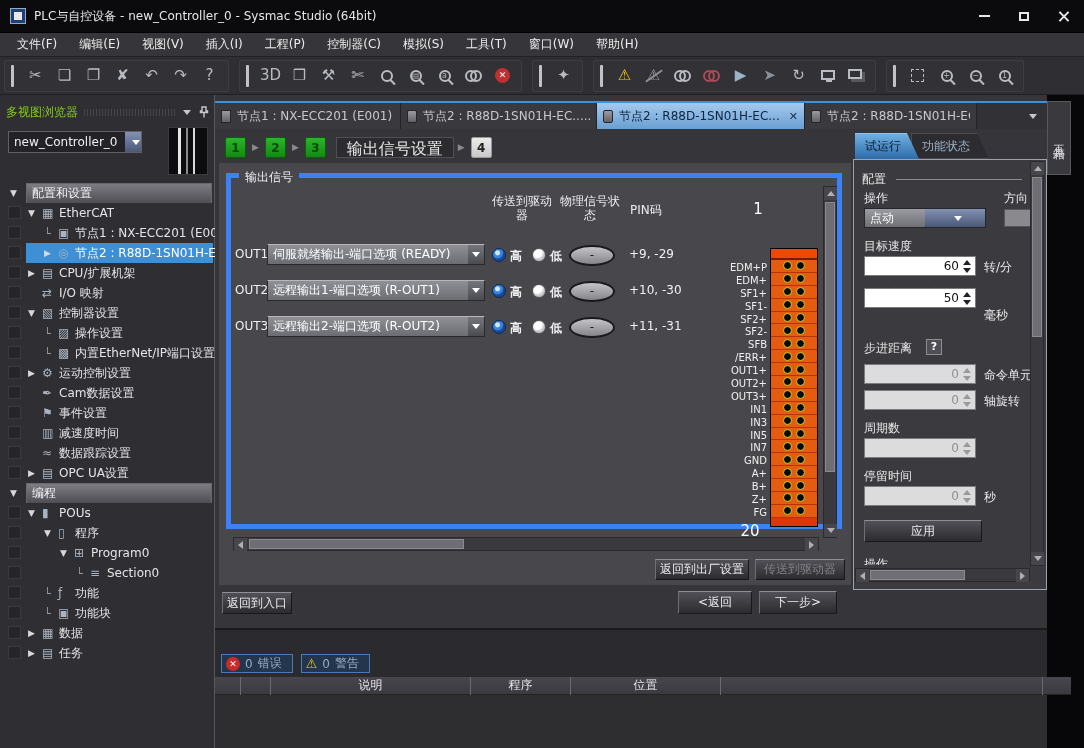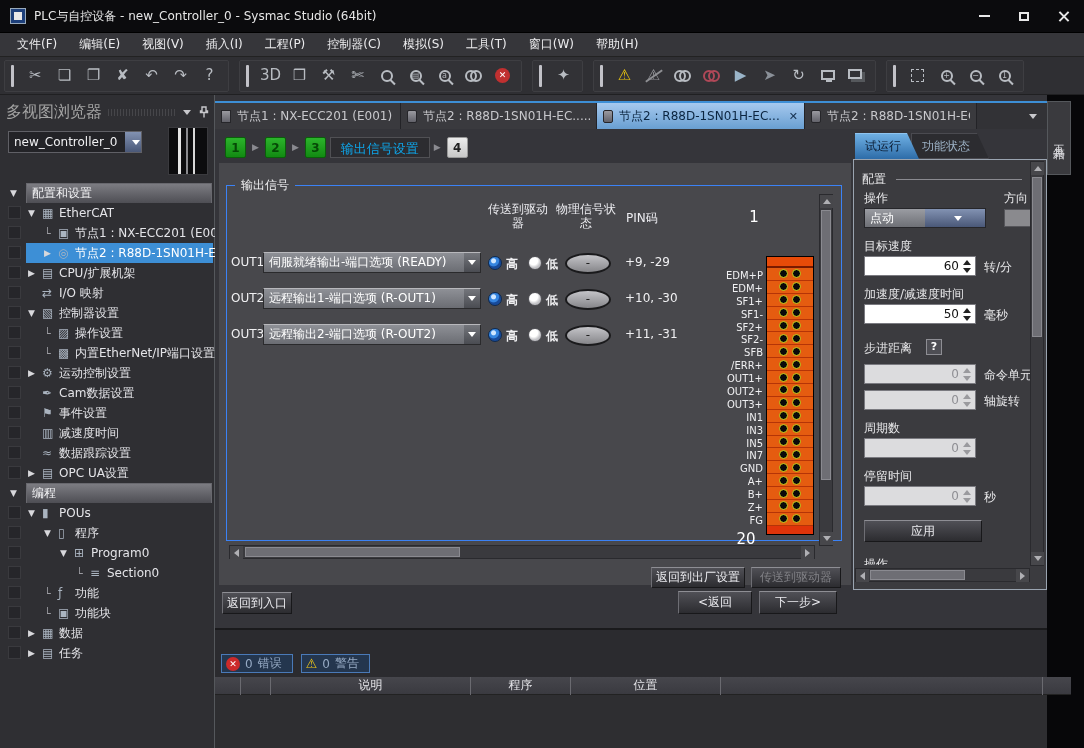--- a/index.html
+++ b/index.html
@@ -39,21 +39,21 @@
 .i-errc::after{content:"✕"}
 .i-mon{width:14px;height:10px;border:2px solid currentColor;color:#b8bcc2;position:relative;margin-top:-2px}
 .i-mon::after{content:"";position:absolute;left:3px;bottom:-4px;width:6px;height:2px;background:currentColor}
 .i-mon2{width:14px;height:10px;border:2px solid currentColor;color:#b8bcc2;box-shadow:3px 3px 0 0 #55585c;margin:-3px 3px 0 0}
 .i-dashbox{width:13px;height:13px;border:1px dashed #b8bcc2}
 .strike::after{content:"";position:absolute;left:5px;top:13px;width:20px;height:2px;background:#8f9094;transform:rotate(-35deg)}
 
 
 #sidebar{position:absolute;left:0;top:95px;width:215px;height:653px;background:#2f2f33;border-right:1px solid #55585c}
 #sbheader{position:absolute;left:0;top:7px;width:215px;height:20px;display:flex;align-items:center;padding:0 6px}
-#sbtitle{color:#a3a3a3;font-size:16px;white-space:nowrap}
+#sbtitle{color:#84cc16;font-size:12px;white-space:nowrap}
 .texture{flex:1;height:7px;margin:0 6px;background:repeating-linear-gradient(90deg,#46464a 0 1px,transparent 1px 3px)}
 .chev{width:0;height:0;border-left:4px solid transparent;border-right:4px solid transparent;border-top:5px solid #c8c8cc;margin-right:8px}
 #ctlrow{position:absolute;left:8px;top:32px;width:200px;height:48px}
 #ctlselect{position:absolute;left:0;top:4px;width:134px;height:22px;background:#232327;border:1px solid #606066;display:flex;align-items:center}
 #ctlselect span{flex:1;padding-left:5px;color:#f0f0f2;font-size:12px}
 #ctlselect .ddarrow{flex:none}
 .ddarrow{width:16px;height:100%;background:linear-gradient(#8292b2,#4a5878);display:flex;align-items:center;justify-content:center}
 .ddarrow::after{content:"";width:0;height:0;border-left:4px solid transparent;border-right:4px solid transparent;border-top:5px solid #fff}
 #devimg{position:absolute;left:160px;top:0;width:40px;height:48px;border:1px solid #3a3a3e;background:linear-gradient(90deg,#0c0c0e 0 9px,#e6e6e6 9px 12px,#0c0c0e 12px 17px,#8a8a8e 17px 19px,#0c0c0e 19px 24px,#d8d8d8 24px 26px,#0c0c0e 26px)}
 #tree{position:absolute;left:0;top:88px;width:215px}
@@ -79,25 +79,25 @@
 .tablab{color:#c8c8cc;font-size:12px;overflow:hidden}
 .tabicon{width:10px;height:13px;background:linear-gradient(#9a9aa0,#62626a);border:1px solid #26262a;margin-right:6px;flex:none}
 .tabicon.servo{border-radius:2px}
 .tabx{margin-left:8px;color:#15304e;font-size:11px}
 #tabchev{margin-left:auto;align-self:center;margin-right:10px}
 #wizard{position:absolute;left:8px;top:40px;height:24px;display:flex;align-items:center}
 .wbox{width:21px;height:21px;margin:0 2px;border-radius:2px;text-align:center;line-height:21px;font-size:12px;font-weight:bold}
 .wbox.done,.wbox.current{background:linear-gradient(#2cb42c,#128a12);color:#064806;border:1px solid #0a600a}
 .wbox.todo{background:linear-gradient(#ececec,#c8c8c8);color:#222;border:1px solid #999}
 .warrow{color:#8a8a90;font-size:9px;margin:0 4px}
-.wpill{height:21px;line-height:21px;background:#2c2c30;border:1px solid #505054;color:#0ea5e9;padding:0 10px;font-size:13px;margin-left:2px}
+.wpill{height:21px;line-height:21px;background:#2c2c30;border:1px solid #505054;color:#e5e5e5;padding:0 10px;font-size:16px;margin-left:8px}
 
 
 #editor{position:absolute;left:4px;top:68px;width:632px;height:422px;background:#48484c}
-#gbox{position:absolute;left:7px;top:22px;width:616px;height:356px;border:1px solid #3b82f6}
+#gbox{position:absolute;left:7px;top:10px;width:616px;height:356px;border:5px solid #3b82f6}
 #gtitle{position:absolute;left:8px;top:-9px;background:#48484c;padding:0 6px;color:#f0f0f2;font-size:12px}
 .colhdr{position:absolute;top:16px;width:66px;text-align:center;line-height:14px;color:#ececf0;font-size:12px}
 #pinhdr{position:absolute;left:399px;top:24px;color:#ececf0;font-size:12px}
 #connTop{position:absolute;left:512px;top:22px;width:30px;text-align:center;color:#fff;font-size:15px}
 #connBottom{position:absolute;left:504px;top:344px;width:30px;text-align:center;color:#fff;font-size:15px}
 .sigrow{position:absolute;left:0;height:26px;width:590px}
 .sigrow>*{position:absolute}
 .siglab{left:4px;top:5px;color:#f0f0f2;font-size:12px}
 .dd{left:36px;top:2px;width:218px;height:21px;background:linear-gradient(#8e9096,#6b6d73);border:1px solid #2a2a2c;border-top-color:#b8b8bc;display:flex;align-items:center}
 .ddt{flex:1;padding-left:5px;color:#fff;font-size:12px;white-space:nowrap;overflow:hidden}
@@ -728,21 +728,21 @@
     <div class="numin" style="top:96px">
       <span>60</span>
       <span class="spin">
           <i class="su"></i>
           <i class="sd"></i>
         </span>
     </div>
     <span class="unit" style="top:99px">转/分</span>
 
     <span class="glabel" style="left:10px;top:126px">加速度/减速度时间</span>
-    <div class="numin" style="top:144px">
+    <div class="numin" style="top:128px">
       <span>50</span>
       <span class="spin">
           <i class="su"></i>
           <i class="sd"></i>
         </span>
     </div>
     <span class="unit" style="top:147px">毫秒</span>
 
     <span class="glabel" style="left:10px;top:180px">步进距离</span>
     <div id="helpbtn">?</div>

